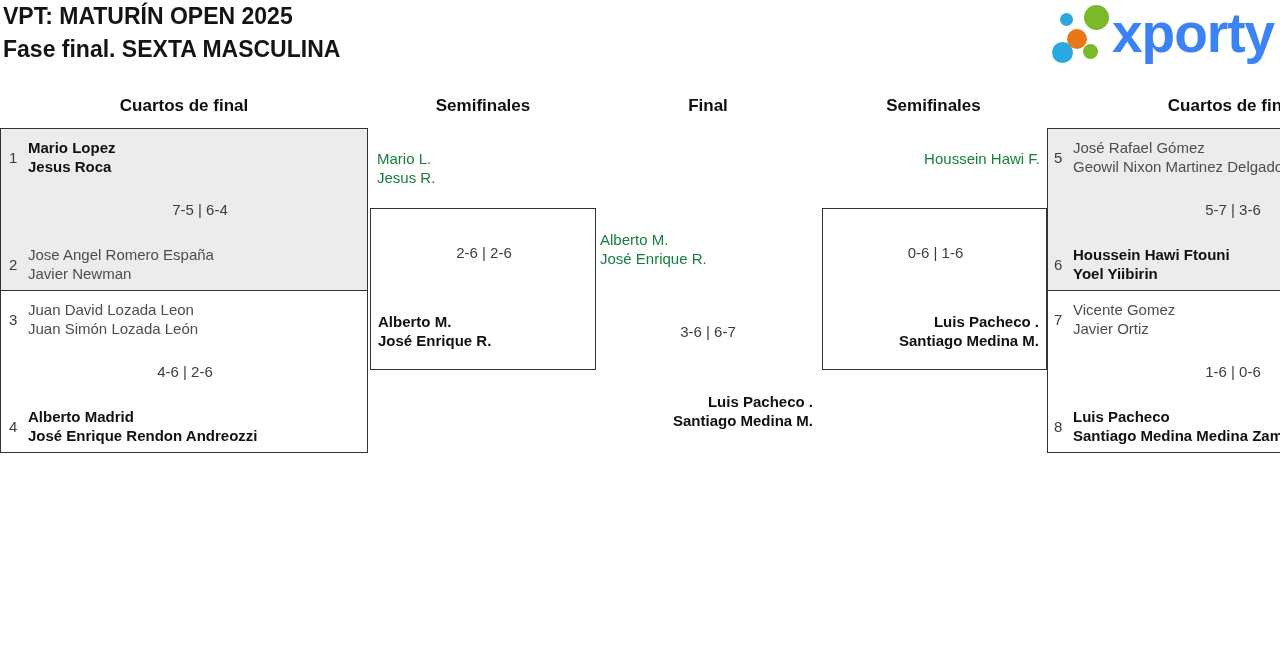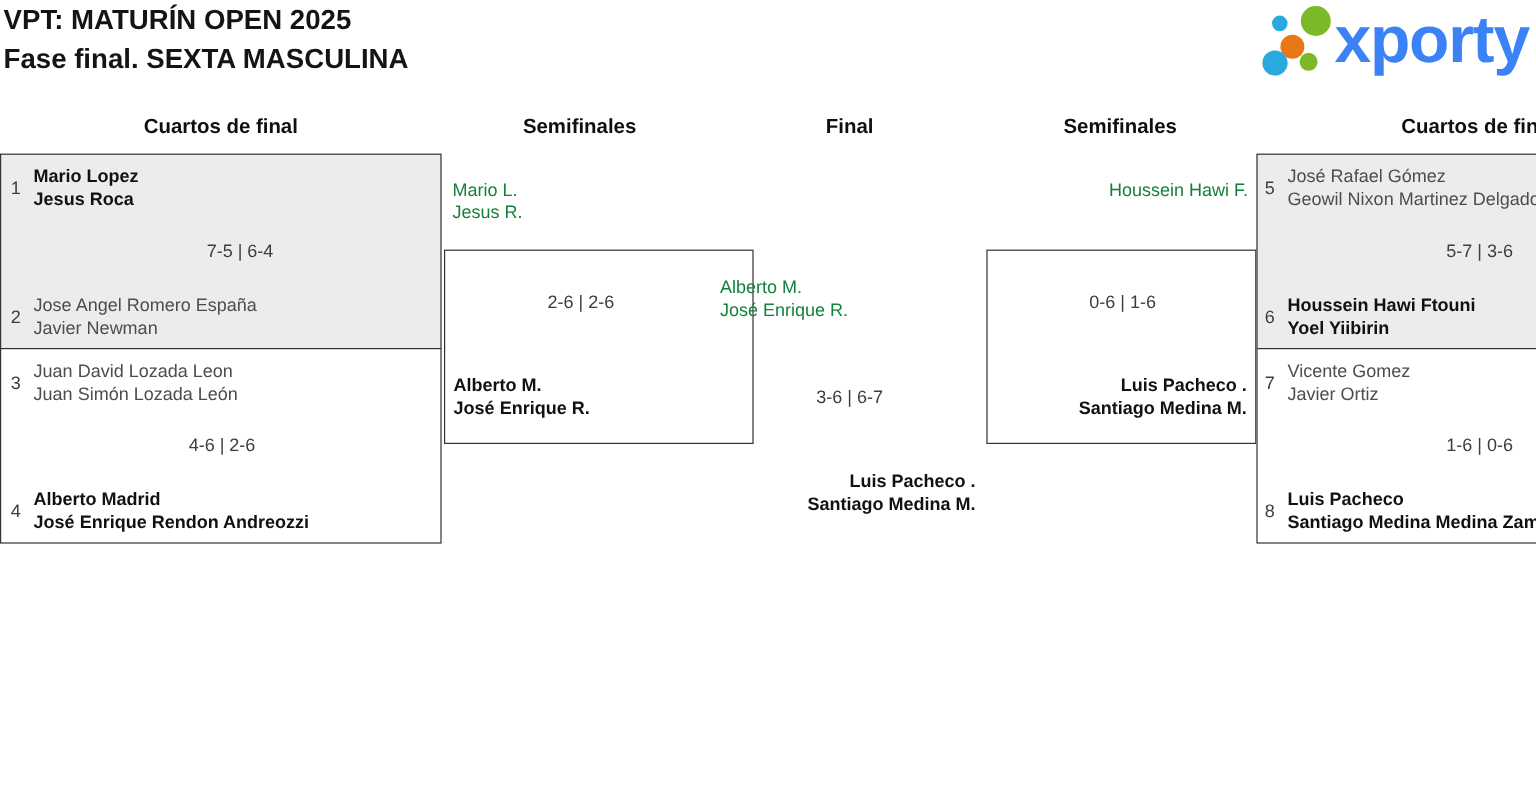--- a/index.html
+++ b/index.html
@@ -88,21 +88,21 @@
         <span class="nl">Alberto Madrid</span>
         <span class="nl">José Enrique Rendon Andreozzi</span>
       </span>
     </div>
   </div>
 
   <div class="float-team loser" style="left:377px;top:149px;">
     <div class="nl">Mario L.</div>
     <div class="nl">Jesus R.</div>
   </div>
-  <div class="box" style="left:370px;top:208px;width:258px;height:162px;">
+  <div class="box" style="left:370px;top:208px;width:226px;height:162px;">
     <div class="score" style="left:0;top:34px;width:226px;">2-6 | 2-6</div>
     <div class="team winner" style="left:7px;top:103px;">
       <span class="names">
         <span class="nl">Alberto M.</span>
         <span class="nl">José Enrique R.</span>
       </span>
     </div>
   </div>
 
   <div class="float-team loser" style="left:600px;top:230px;">

